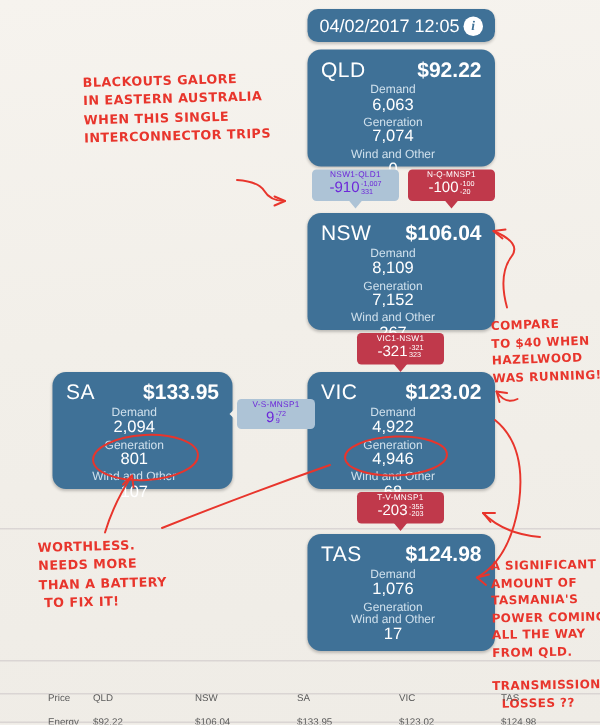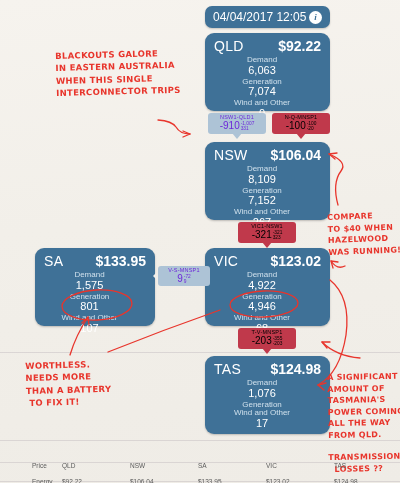--- a/index.html
+++ b/index.html
@@ -51,21 +51,21 @@
     background:#fff;color:#3f7197;
     font-size:9px;font-weight:bold;font-style:italic;
     display:flex;align-items:center;justify-content:center;
     font-family:"Liberation Serif",serif;
   }
 
   
   .ic{
     position:absolute;
     box-sizing:border-box;
-    color:#000000;
+    color:#ffffff;
     text-align:center;
     padding:2px 0 1px 0;
   }
   .ic.blue{background:#adc3d6;color:#6d28d9;}
   .ic.red{background:#c0394b;}
   .ic .icname{font-size:5.5px;letter-spacing:.2px;display:block;line-height:1;}
   .ic .icrow{display:flex;align-items:center;justify-content:center;gap:1px;line-height:1;}
   .ic .icmain{font-size:10px;}
   .ic .icside{display:flex;flex-direction:column;font-size:4.8px;line-height:1.15;text-align:left;}
   .ic .arrow{
@@ -114,21 +114,21 @@
 <body>
 
 <div class="page">
 
   <div class="paper-line" style="top:352px;"></div>
   <div class="paper-line" style="top:440px;"></div>
   <div class="paper-line" style="top:462px;"></div>
   <div class="paper-line" style="top:481px;"></div>
 
   <div class="datebar" style="left:205px;top:6px;width:125px;height:22px;">
-    <span class="dt">04/04/2017 12:05</span>
+    <span class="dt">04/02/2017 12:05</span>
     <span class="info-icon">i</span>
   </div>
 
   <div class="card" style="left:205px;top:33px;width:125px;height:78px;">
     <div class="hdr">
       <span class="state">QLD</span>
       <span class="price">$92.22</span>
     </div>
     <div class="body">
       <div class="lbl">Demand</div>
@@ -206,21 +206,21 @@
     </div>
   </div>
 
   <div class="card" style="left:35px;top:248px;width:120px;height:78px;">
     <div class="hdr">
       <span class="state">SA</span>
       <span class="price">$133.95</span>
     </div>
     <div class="body">
       <div class="lbl">Demand</div>
-      <div class="val">1,575</div>
+      <div class="val">2,094</div>
       <div class="lbl">Generation</div>
       <div class="val">801</div>
       <div class="lbl">Wind and Other</div>
       <div class="val">107</div>
     </div>
   </div>
 
   <div class="ic blue" style="left:158px;top:266px;width:52px;height:20px;border-radius:3px;">
     <span class="notch"></span>
     <span class="icname">V-S-MNSP1</span>

